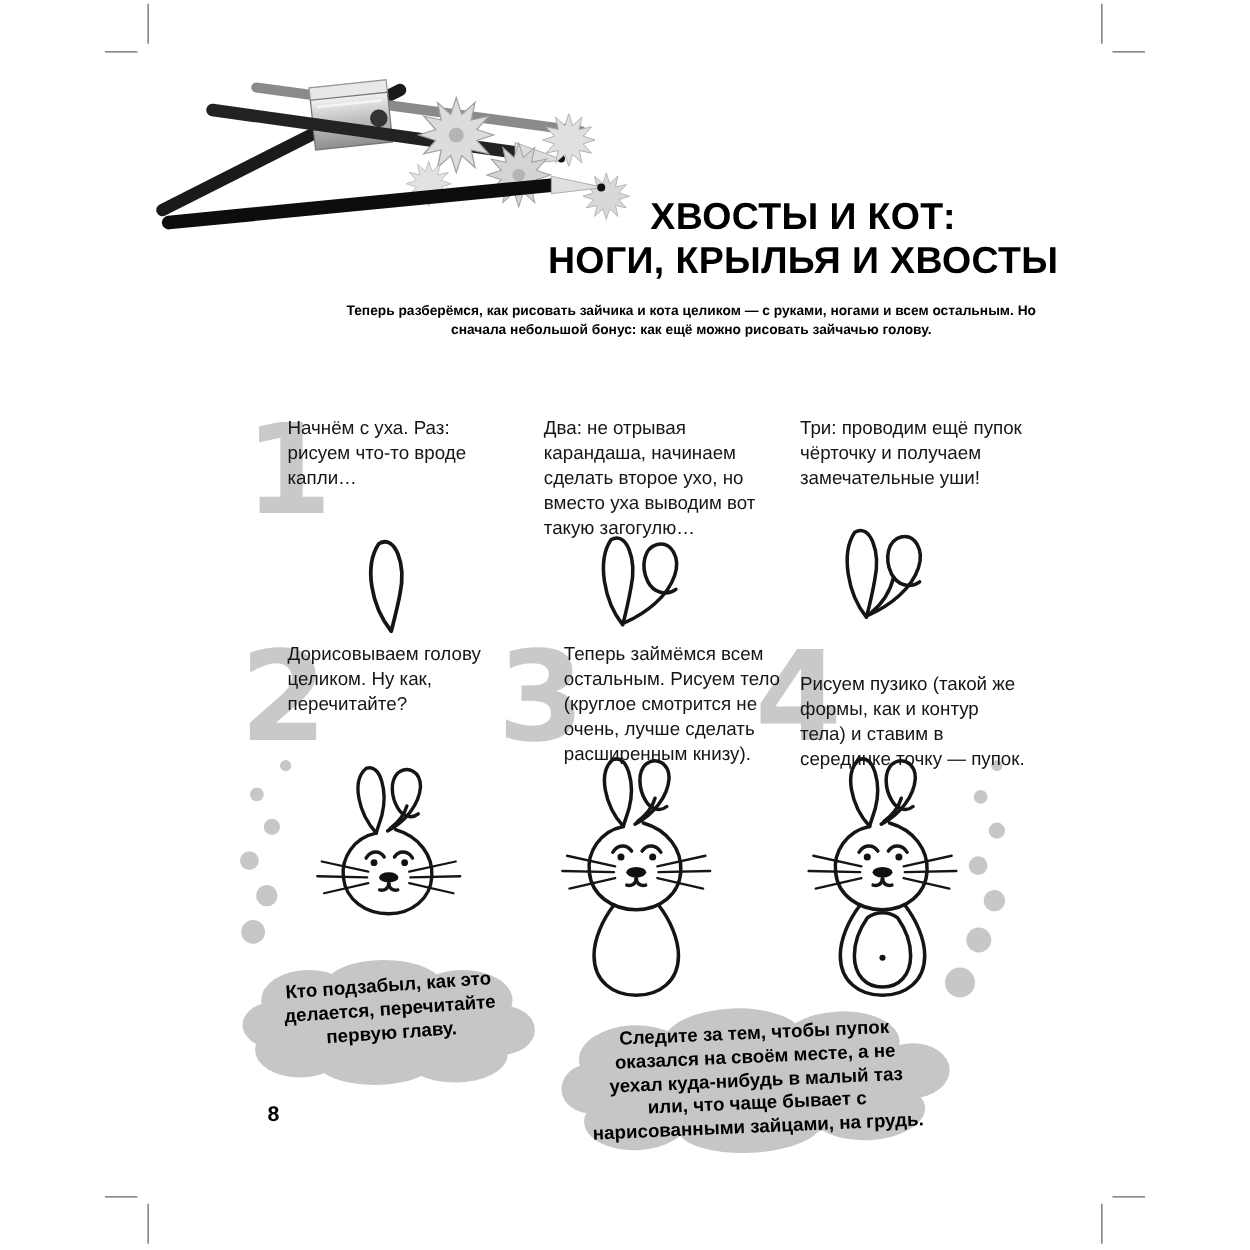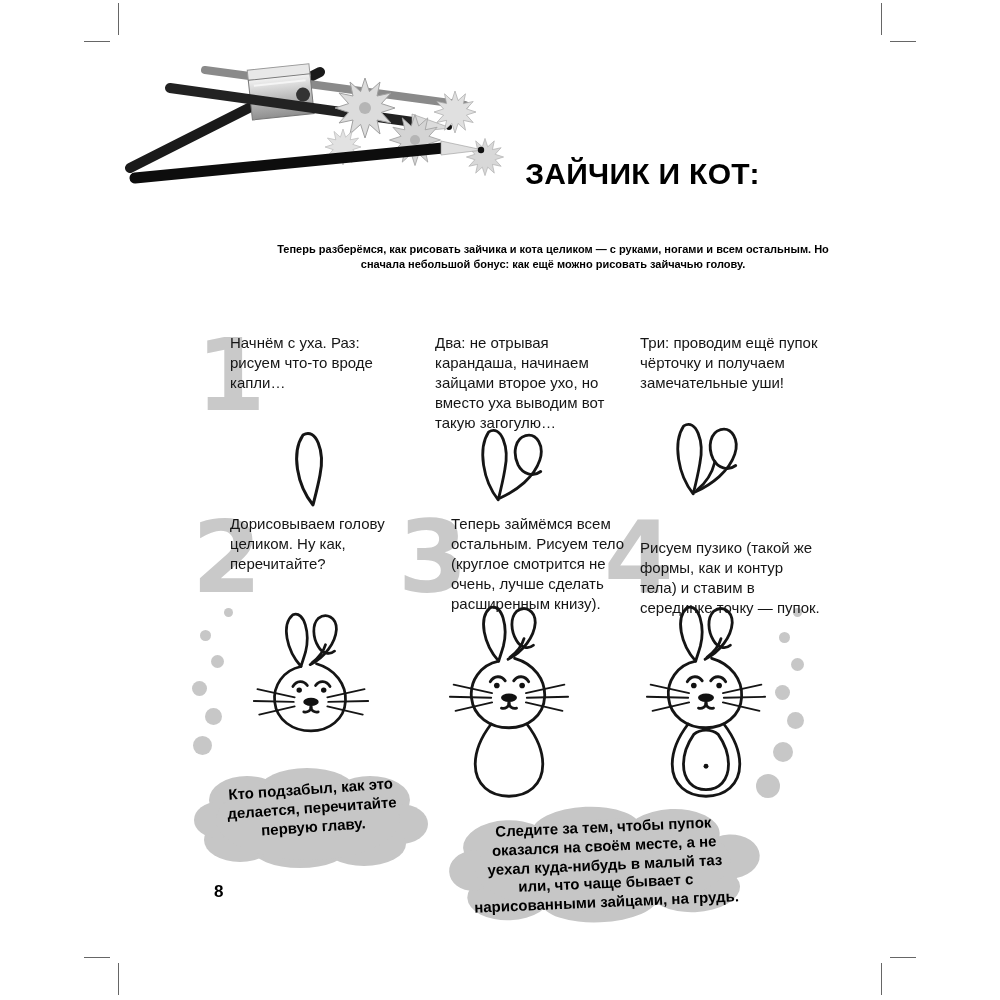--- a/index.html
+++ b/index.html
@@ -83,31 +83,32 @@
   <use href="#star" transform="translate(370,107) scale(.62)" fill="#d8d8d8" stroke="#a8a8a8" stroke-width="1"></use>
   <use href="#star" transform="translate(228,97) scale(.6)" fill="#e2e2e2" stroke="#b0b0b0" stroke-width="1"></use>
   <circle cx="250" cy="58" r="6" fill="#b5b5b5"></circle>
   <circle cx="300" cy="90" r="5" fill="#b5b5b5"></circle>
   <line x1="20" y1="128" x2="328" y2="98" stroke="#0d0d0d" stroke-width="11" stroke-linecap="round"></line>
   <polygon points="326,91 368,100 326,105" fill="#e0e0e0" stroke="#999" stroke-width=".6"></polygon>
   <circle cx="366" cy="100" r="3.2" fill="#111"></circle>
 </svg>
 
 <div class="title">
-  <div>ЗАЙЧИК И КОТ:</div>
+  <div>ХВОСТЫ И КОТ:</div>
+  <div>НОГИ, КРЫЛЬЯ И ХВОСТЫ</div>
 </div>
 <div class="intro">Теперь разберёмся, как рисовать зайчика и кота целиком — с руками, ногами и всем остальным. Но сначала небольшой бонус: как ещё можно рисовать зайчачью голову.</div>
 
 <div class="bignum" style="left:196px;top:330px">1</div>
 <div class="bignum" style="left:192px;top:512px">2</div>
 <div class="bignum" style="left:398px;top:512px">3</div>
 <div class="bignum" style="left:604px;top:512px">4</div>
 
 <div class="step-text" style="left:215px;top:333px;width:178px">Начнём с уха. Раз: рисуем что-то вроде капли…</div>
-<div class="step-text" style="left:420px;top:333px;width:188px">Два: не отрывая карандаша, начинаем зайцами второе ухо, но вместо уха выводим вот такую загогулю…</div>
+<div class="step-text" style="left:420px;top:333px;width:188px">Два: не отрывая карандаша, начинаем сделать второе ухо, но вместо уха выводим вот такую загогулю…</div>
 <div class="step-text" style="left:625px;top:333px;width:188px">Три: проводим ещё пупок чёрточку и получаем замечательные уши!</div>
 <div class="step-text" style="left:215px;top:514px;width:168px">Дорисовываем голову целиком. Ну как, перечитайте?</div>
 <div class="step-text" style="left:436px;top:514px;width:185px">Теперь займёмся всем остальным. Рисуем тело (круглое смотрится не очень, лучше сделать расширенным книзу).</div>
 <div class="step-text" style="left:625px;top:538px;width:180px">Рисуем пузико (такой же формы, как и контур тела) и ставим в серединке точку — пупок.</div>
 
 <svg class="drawing" style="left:283px;top:425px" width="60" height="85" viewBox="0 0 60 85">
   <path d="M30 80 C14 60 8 28 20 10 C33 2 42 26 37 50 C35 61 32 72 30 80 Z"></path>
 </svg>
 <svg class="drawing" style="left:468px;top:418px" width="85" height="90" viewBox="0 0 90 90">
   <path d="M32 84 C16 64 10 30 22 12 C35 4 44 28 39 52 C37 64 34 76 32 84 Z"></path>

